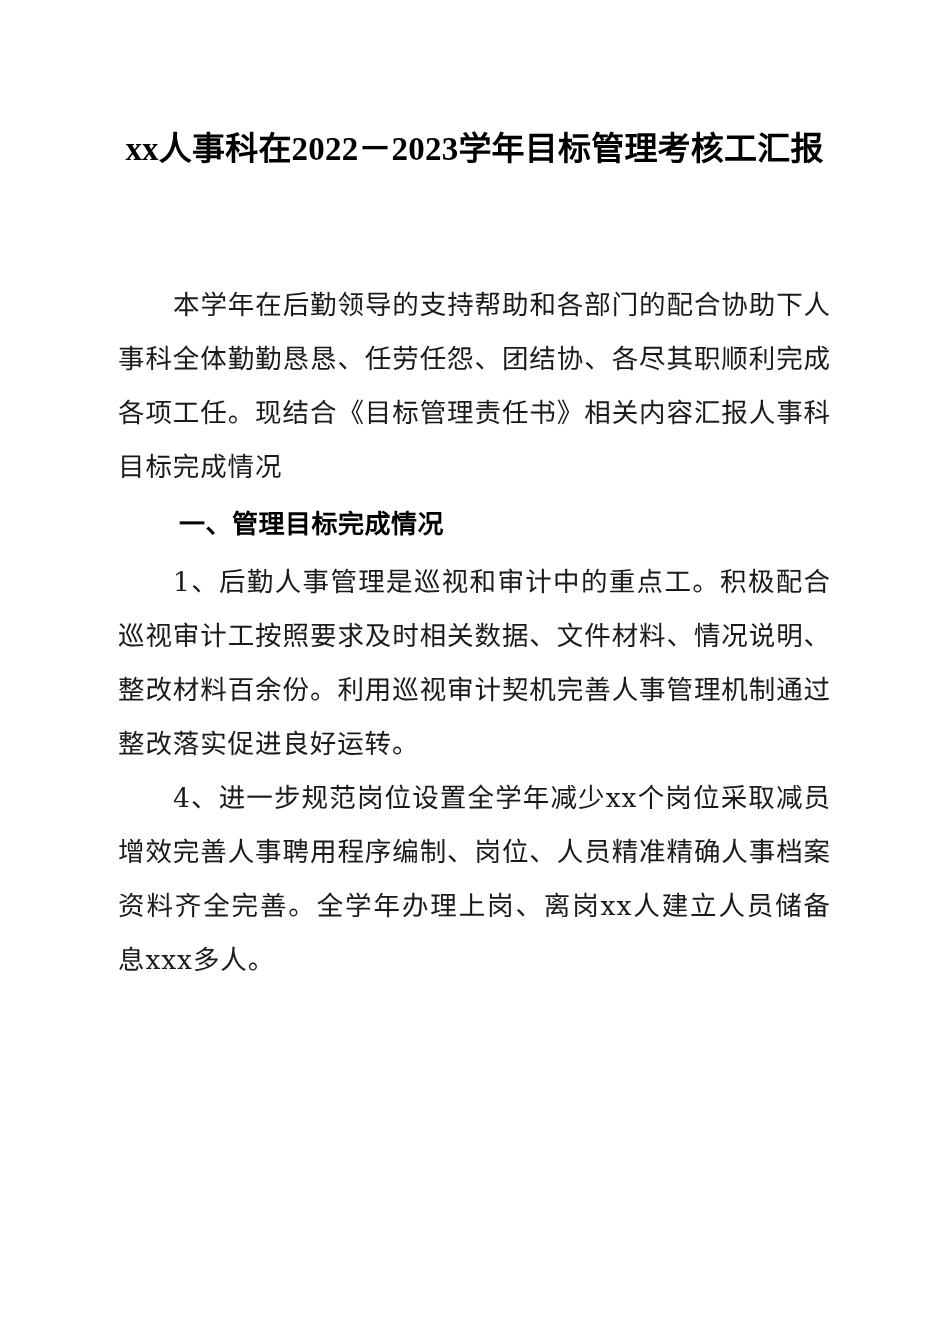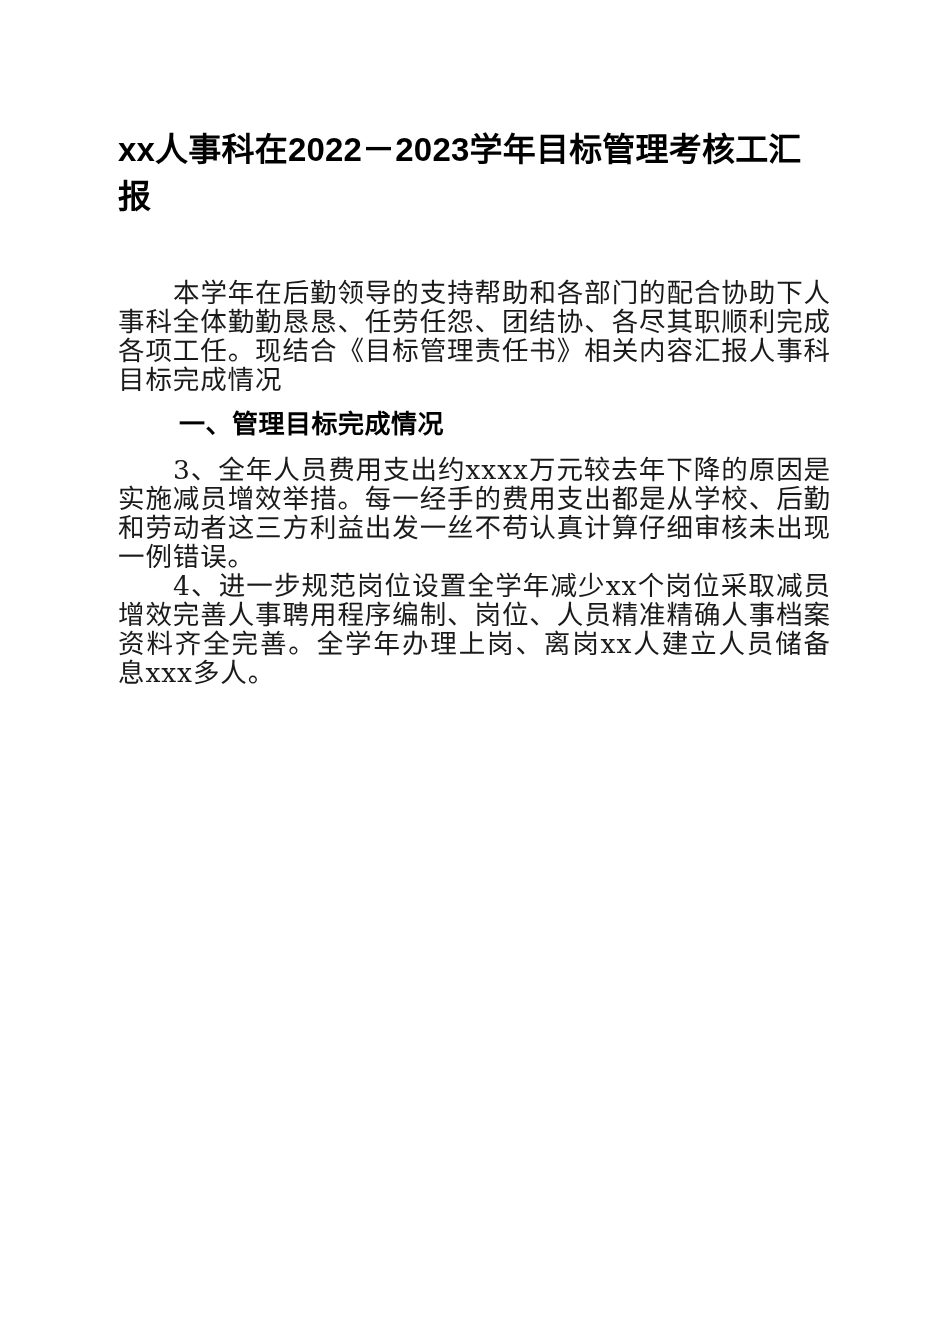--- a/index.html
+++ b/index.html
@@ -38,21 +38,22 @@
   }
 
   
   .doc-title {
     margin: 0;
     padding: 0;
     position: absolute;
     left: 0;
     top: 126px;
     width: 713px;
-    font-family: Liberation Sans, sans-serif;
+    text-align: center;
+    font-family: Liberation Serif, serif;
     font-weight: 700;
     font-size: 33px;
     line-height: 47px;
     letter-spacing: 0.2px;
     color: #000000;
     word-break: break-all;
   }
 
   
   .body-block {
@@ -61,21 +62,21 @@
     top: 278px;
     width: 713px;
   }
 
   p.para {
     margin: 0 0 0 0;
     padding: 0;
     font-family: "DejaVu Serif", "Liberation Serif", serif;
     font-weight: 400;
     font-size: 26.5px;
-    line-height: 29px;
+    line-height: 54px;
     text-indent: 55px;
     text-align: justify;
     text-justify: inter-ideograph;
     letter-spacing: 0.9px;
     color: #1a1a1a;
     word-break: break-all;
   }
 
   h2.section-heading {
     margin: 8px;
@@ -98,21 +99,21 @@
   <div class="content">
 
     <h1 class="doc-title">xx人事科在2022－2023学年目标管理考核工汇报</h1>
 
     <div class="body-block">
 
       <p class="para">本学年在后勤领导的支持帮助和各部门的配合协助下人事科全体勤勤恳恳、任劳任怨、团结协、各尽其职顺利完成各项工任。现结合《目标管理责任书》相关内容汇报人事科目标完成情况</p>
 
       <h2 class="section-heading">一、管理目标完成情况</h2>
 
+      <p class="para">1、后勤人事管理是巡视和审计中的重点工。积极配合巡视审计工按照要求及时相关数据、文件材料、情况说明、整改材料百余份。利用巡视审计契机完善人事管理机制通过整改落实促进良好运转。</p>
 
 
-      <p class="para">3、全年人员费用支出约xxxx万元较去年下降的原因是实施减员增效举措。每一经手的费用支出都是从学校、后勤和劳动者这三方利益出发一丝不苟认真计算仔细审核未出现一例错误。</p>
 
       <p class="para">4、进一步规范岗位设置全学年减少xx个岗位采取减员增效完善人事聘用程序编制、岗位、人员精准精确人事档案资料齐全完善。全学年办理上岗、离岗xx人建立人员储备息xxx多人。</p>
 
     </div>
   </div>
 </div>
 
 </body></html>

